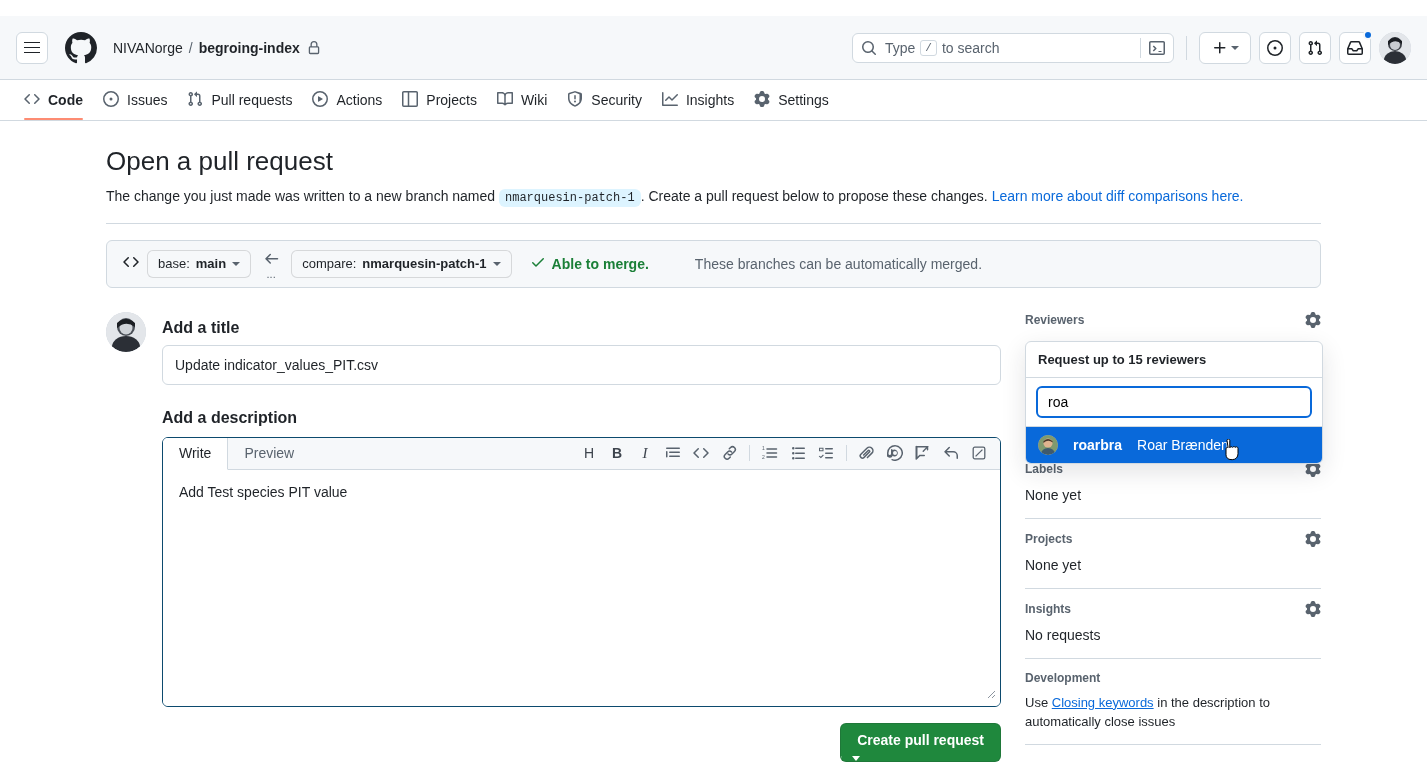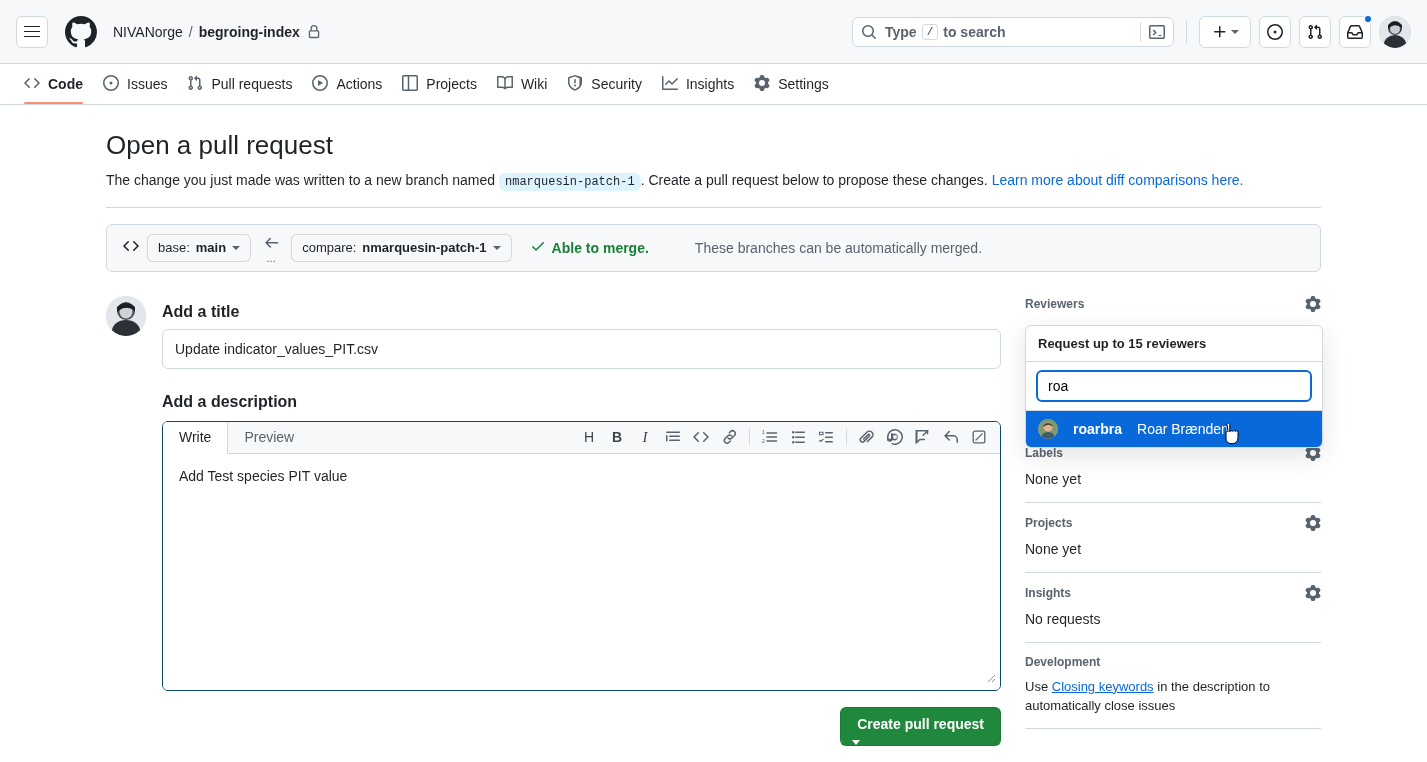--- a/index.html
+++ b/index.html
@@ -13,20 +13,21 @@
   }
   .page { position: relative; width: 1427px; height: 762px; }
 
   
   .gh-header {
     height: 64px; width: 100%;
     background: #f6f8fa;
     border-bottom: 1px solid #d1d9e0;
     display: flex; align-items: center;
     padding: 0 16px;
+    margin-top: 16px;
   }
   .hamburger {
     width: 32px; height: 32px;
     border: 1px solid #d1d9e0; border-radius: 6px;
     background: #ffffff;
     display: flex; align-items: center; justify-content: center;
     cursor: pointer; flex: 0 0 auto;
   }
   .hamburger span {
     display: block; width: 16px; height: 1.5px; background: #1f2328;
@@ -46,21 +47,21 @@
     margin-left: auto; display: flex; align-items: center; gap: 8px;
   }
   .search-box {
     width: 322px; height: 30px;
     background: #ffffff;
     border: 1px solid #d1d9e0; border-radius: 6px;
     display: flex; align-items: center; padding: 0 8px;
     cursor: pointer;
   }
   .search-box .s-icon { flex: 0 0 auto; display: flex; margin-right: 8px; }
-  .search-ph { font-size: 14px; color: #59636e; display: flex; align-items: center; gap: 5px; font-weight: bold; }
+  .search-ph { font-size: 14px; color: #59636e; display: flex; align-items: center; gap: 5px; }
   .kbd {
     border: 1px solid #d1d9e0; border-radius: 3px;
     font-size: 11px; line-height: 14px; padding: 0 4px;
     color: #59636e; background: #ffffff;
     font-family: "Liberation Mono", monospace;
   }
   .search-box .term { margin-left: auto; display: flex; align-items: center; padding-left: 8px; border-left: 1px solid #d1d9e0; height: 20px;}
   .divider-v { width: 1px; height: 24px; background: #d1d9e0; margin: 0 4px; }
   .hbtn {
     height: 32px; min-width: 32px;

